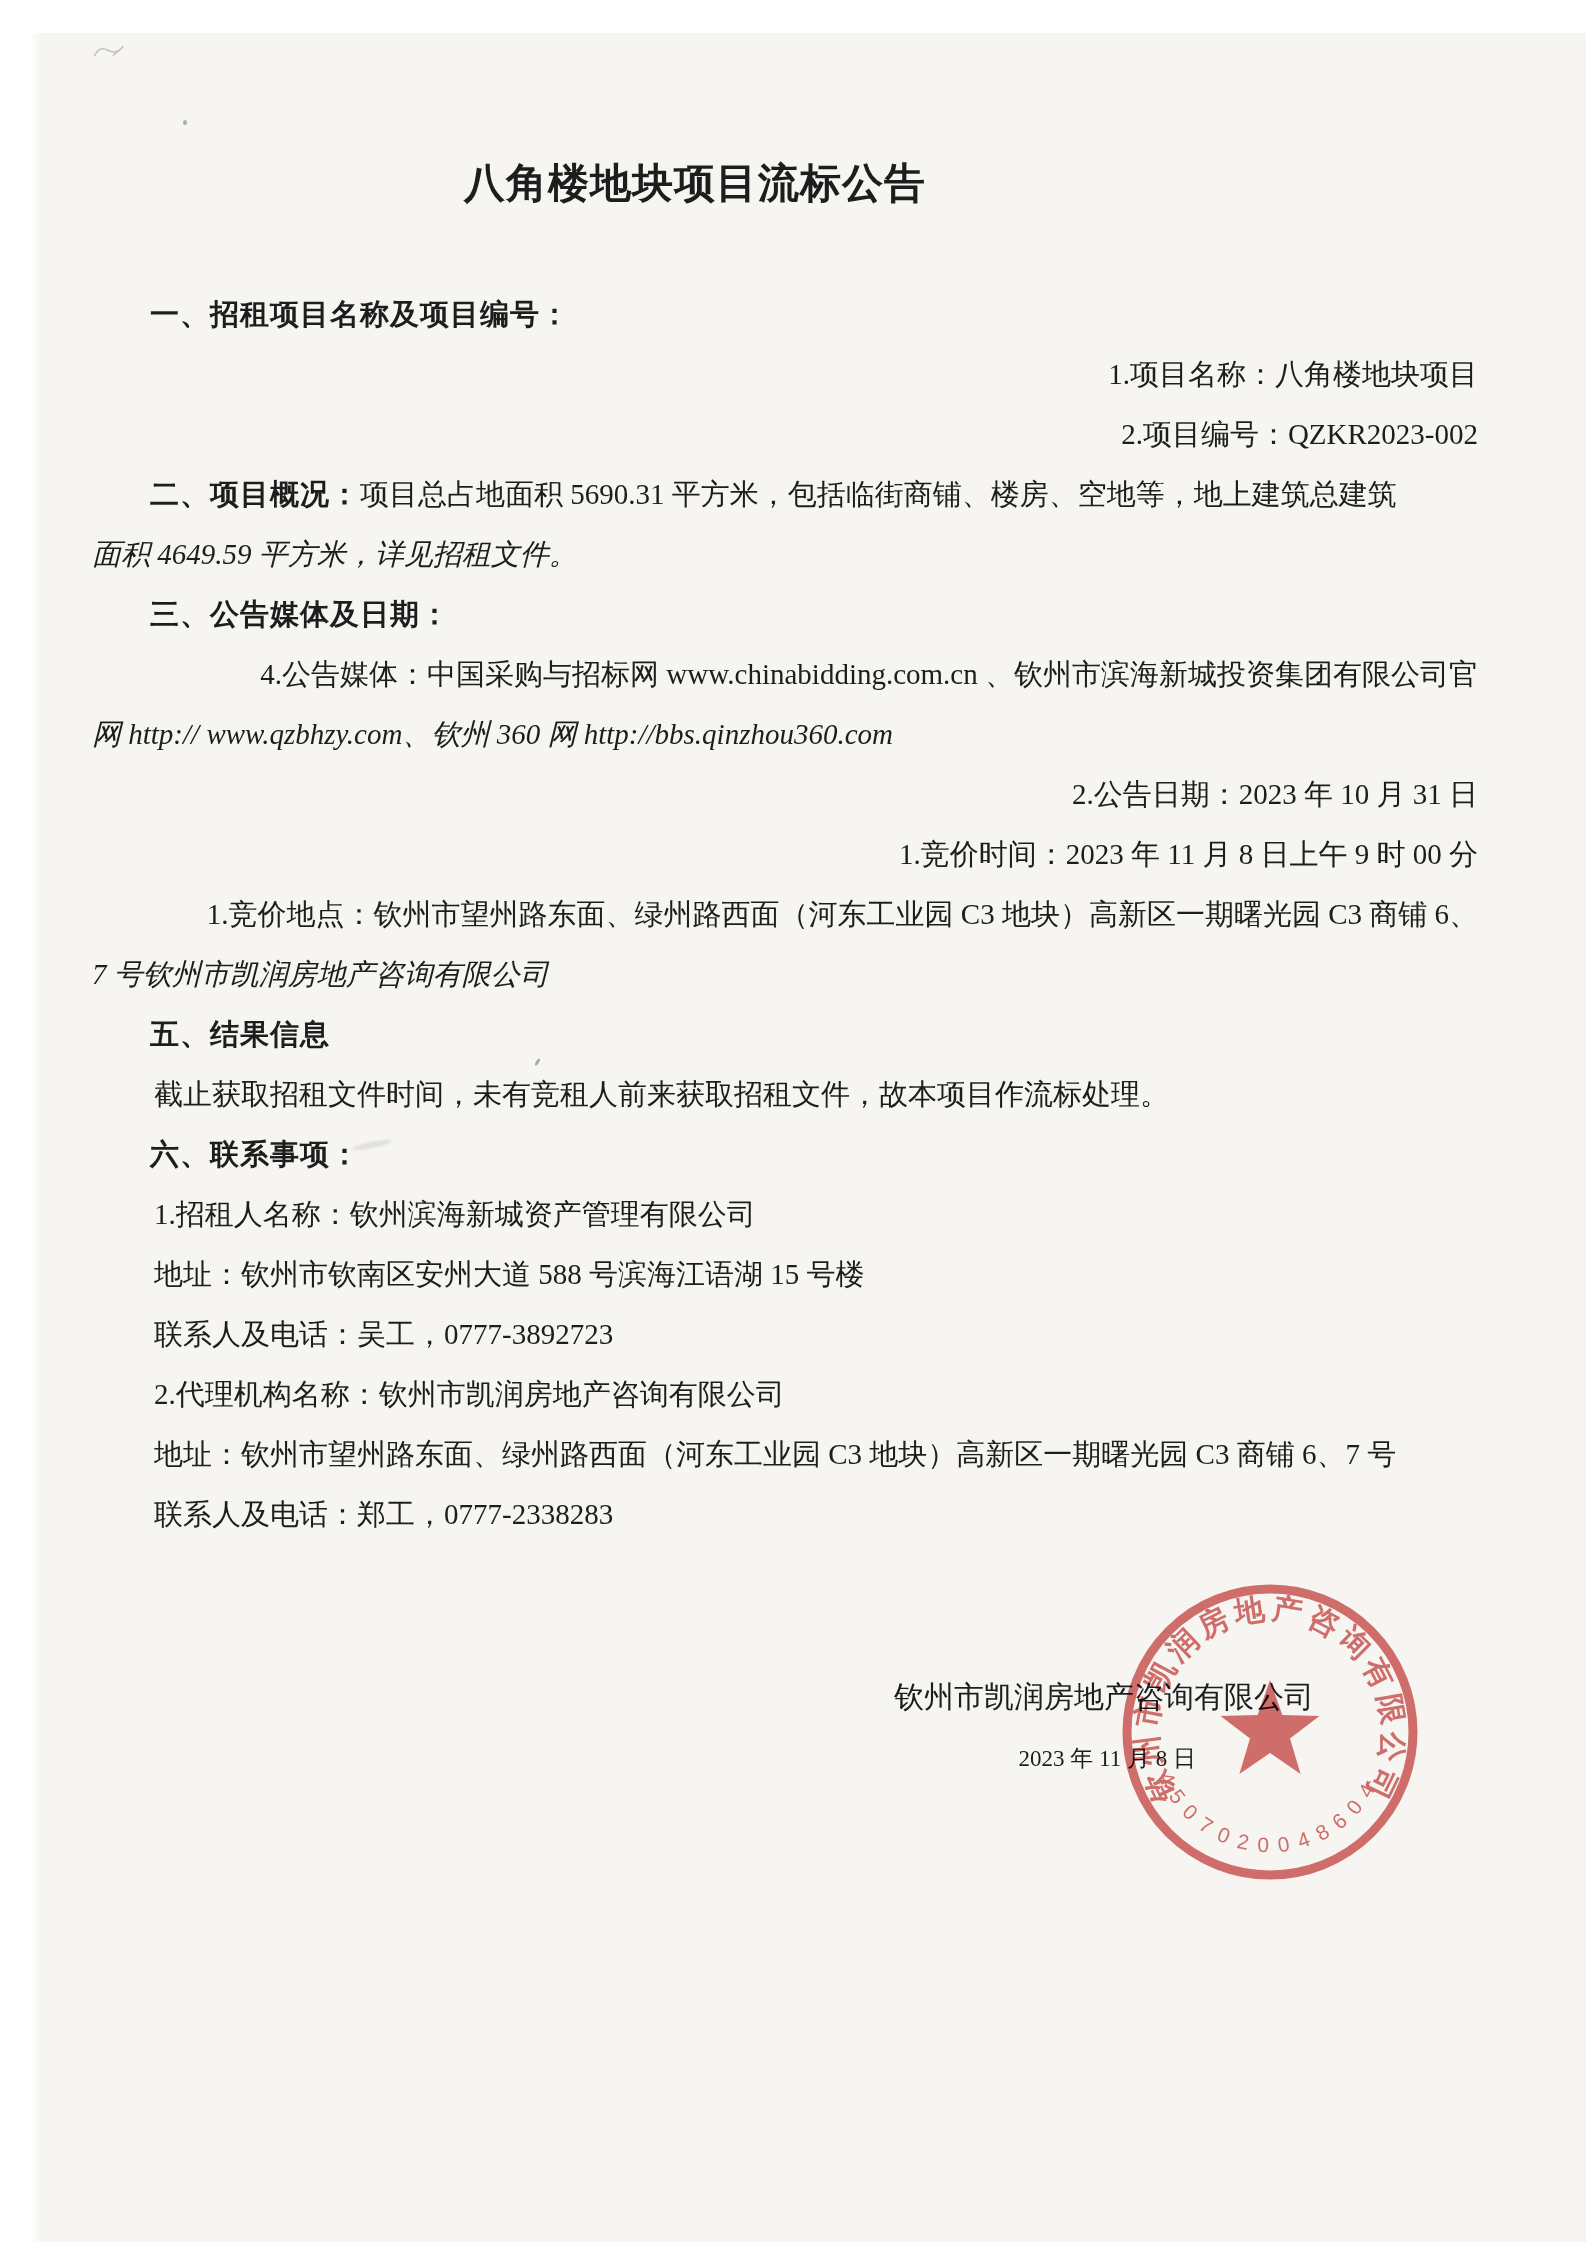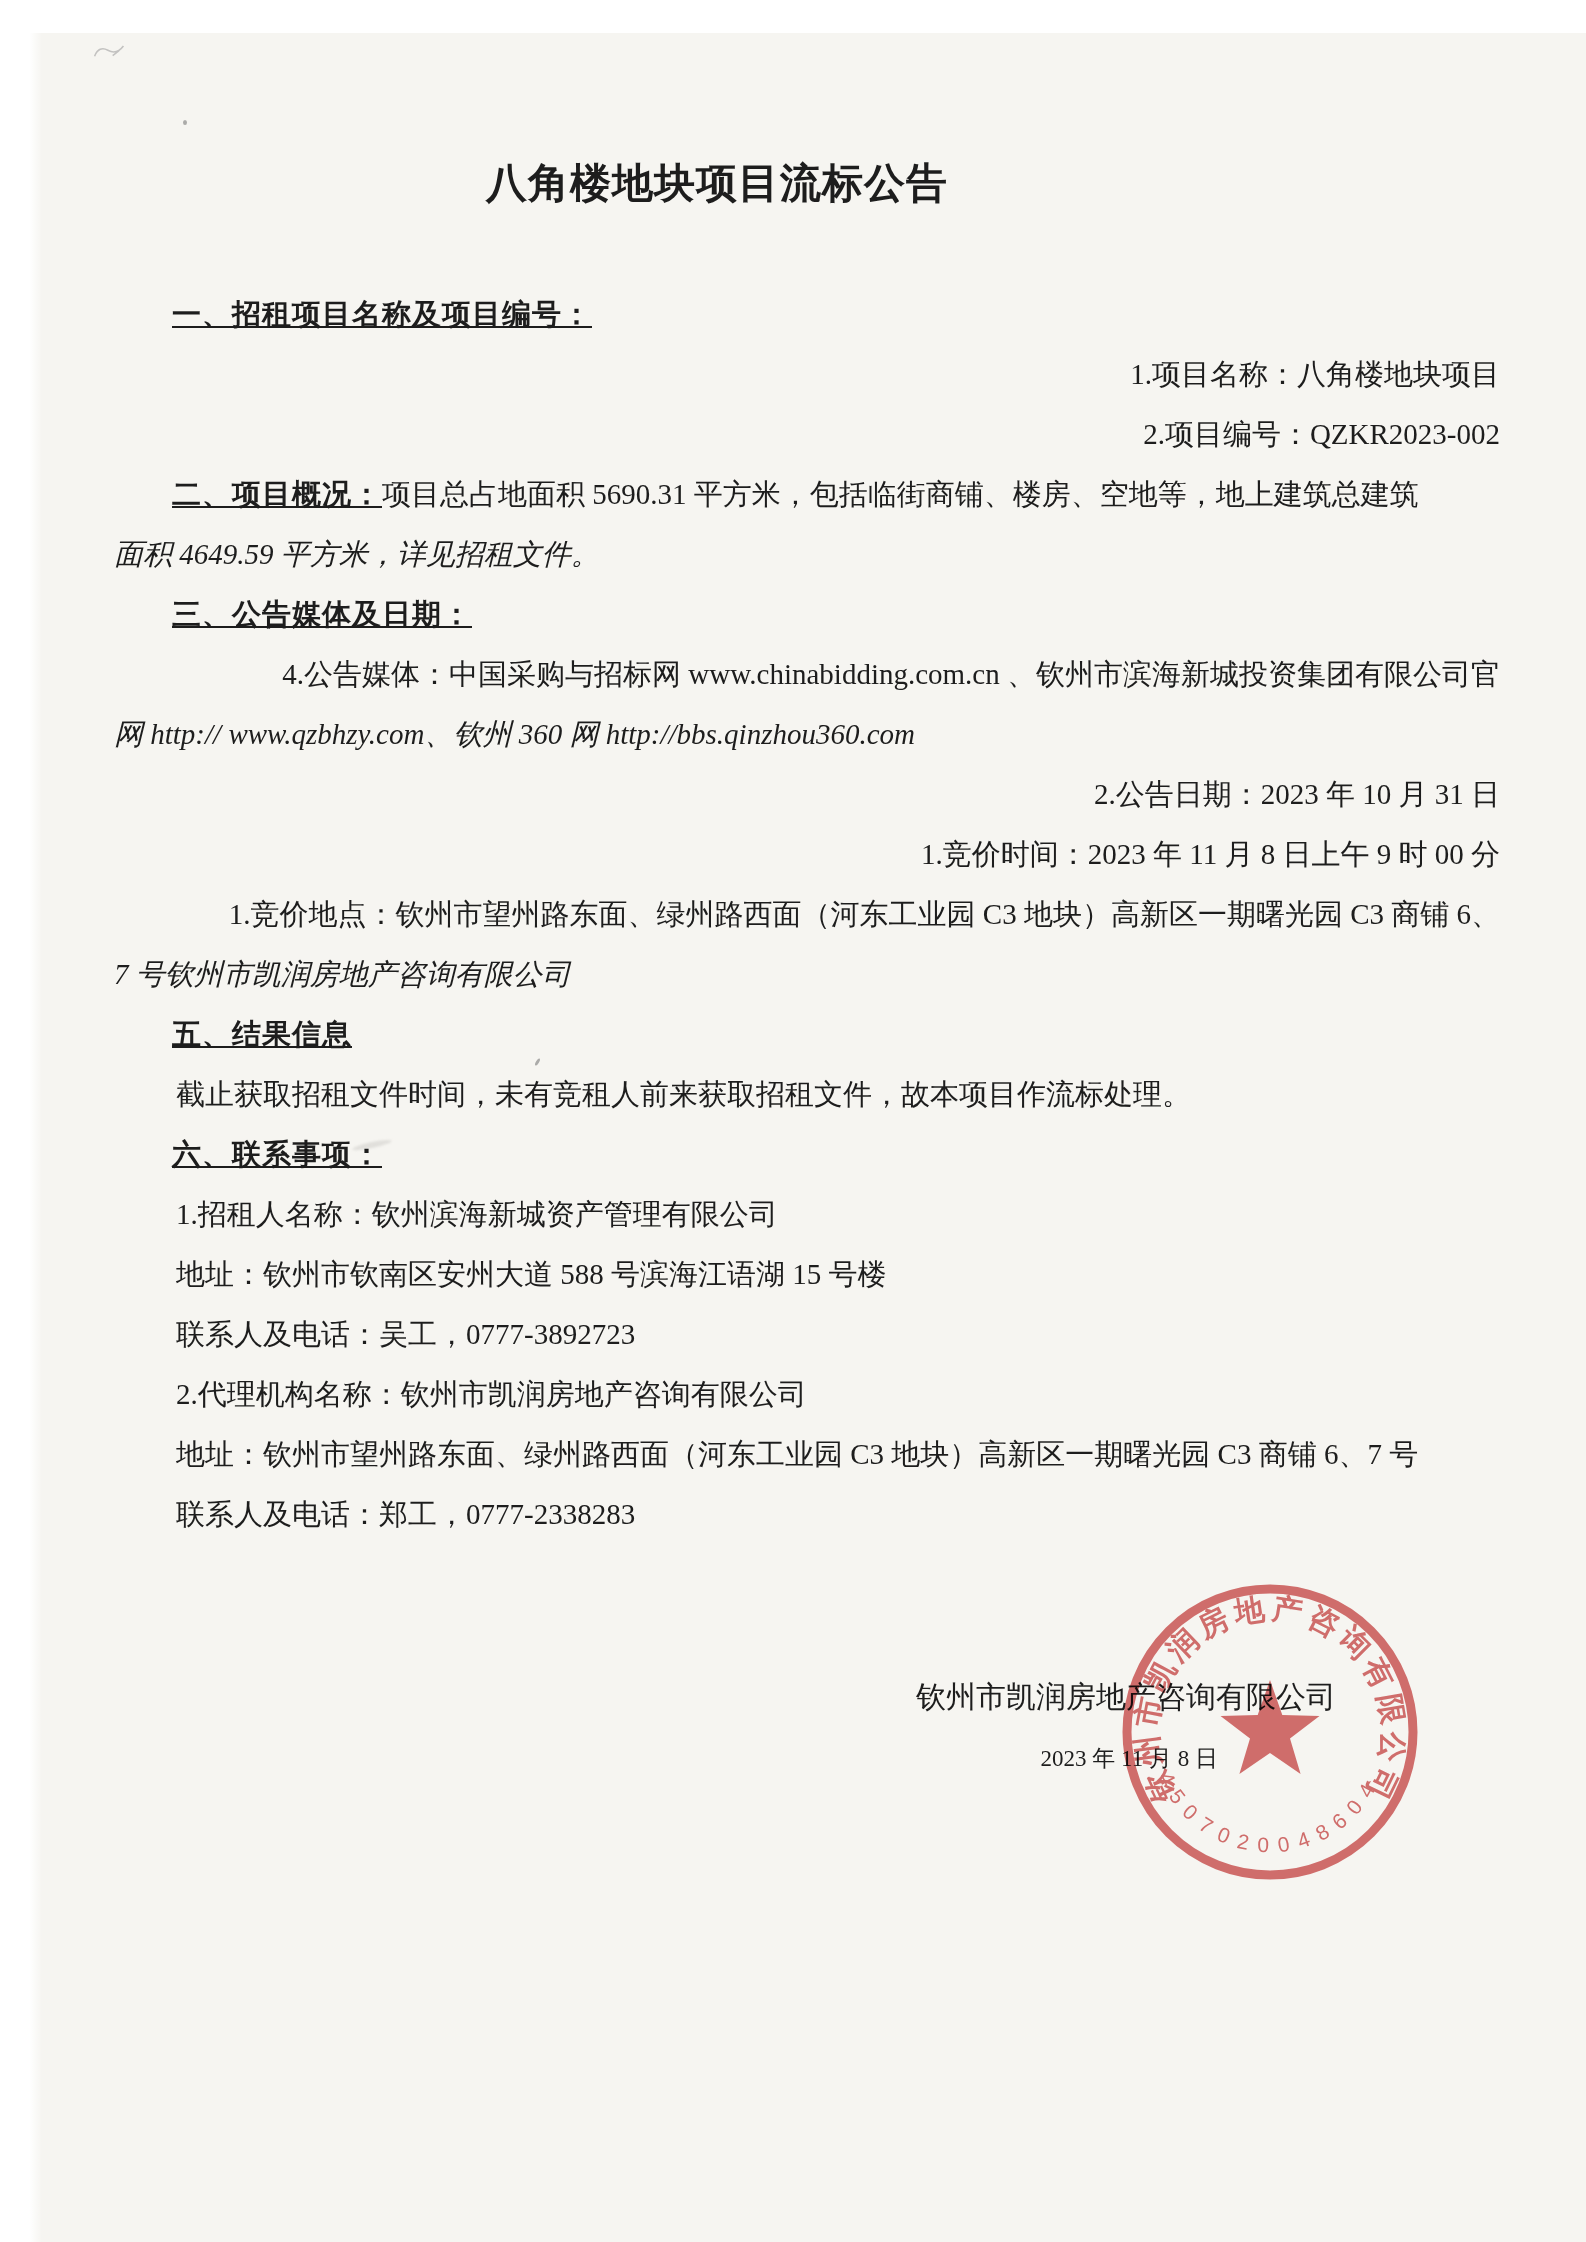--- a/index.html
+++ b/index.html
@@ -8,33 +8,33 @@
     width:1586px; height:2242px;
     background:#f6f5f1;
     overflow:hidden;
     font-family:"Liberation Serif","DejaVu Serif",serif;
     color:#1d1d1d;
   }
   
   .edge-top { position:absolute; left:0; top:0; width:1586px; height:33px; background:#ffffff; }
   .edge-left { position:absolute; left:0; top:0; width:42px; height:2242px; background:linear-gradient(90deg,#ffffff 70%,rgba(255,255,255,0)); }
 
-  .content { position:absolute; left:114px; top:0; width:1386px; }
+  .content { position:absolute; left:92px; top:0; width:1386px; }
 
   .doc-title {
     margin:152px 0 70px 0;
     padding-left:372px;
     font-size:41px; line-height:62px;
     font-weight:700;
     letter-spacing:1px;
     white-space:nowrap;
   }
 
   .ln { margin:0; font-size:29px; line-height:60px; white-space:nowrap; }
-  .ln .lbl { font-weight:700; font-family:"Liberation Sans","DejaVu Sans",sans-serif; letter-spacing:1px;text-decoration:underline; }
+  .ln .lbl { font-weight:700; font-family:"Liberation Sans","DejaVu Sans",sans-serif; letter-spacing:1px; }
   .ind-h { padding-left:58px; }   
   .ind-i { padding-left:70px;text-align:right; }   
   .ind-c { padding-left:62px; }   
   .ind-0 { padding-left:0;font-style:italic; }      
 
   .sig-company {
     margin:123px 0 0 0;
     font-size:30px; line-height:60px;
     text-align:right; padding-right:164px;
     white-space:nowrap;

